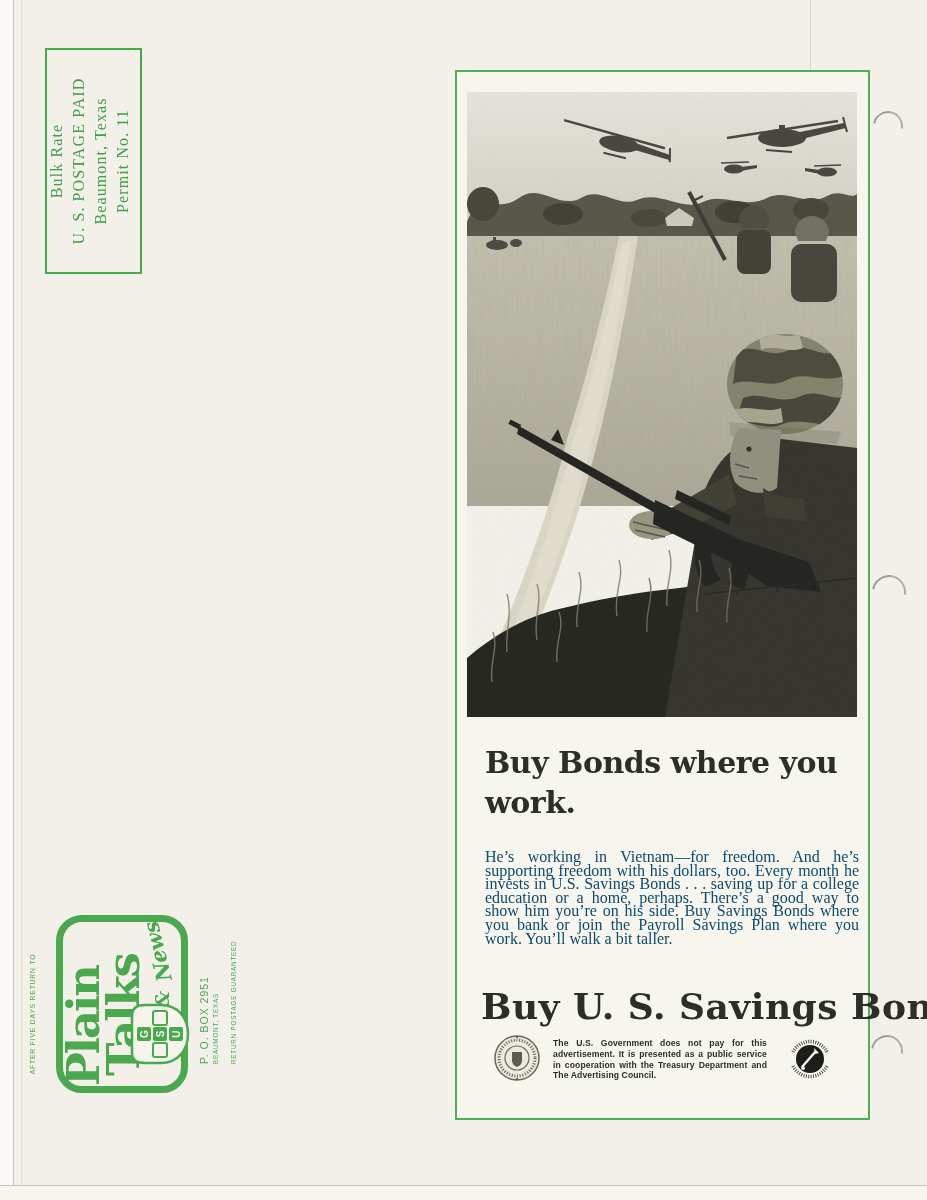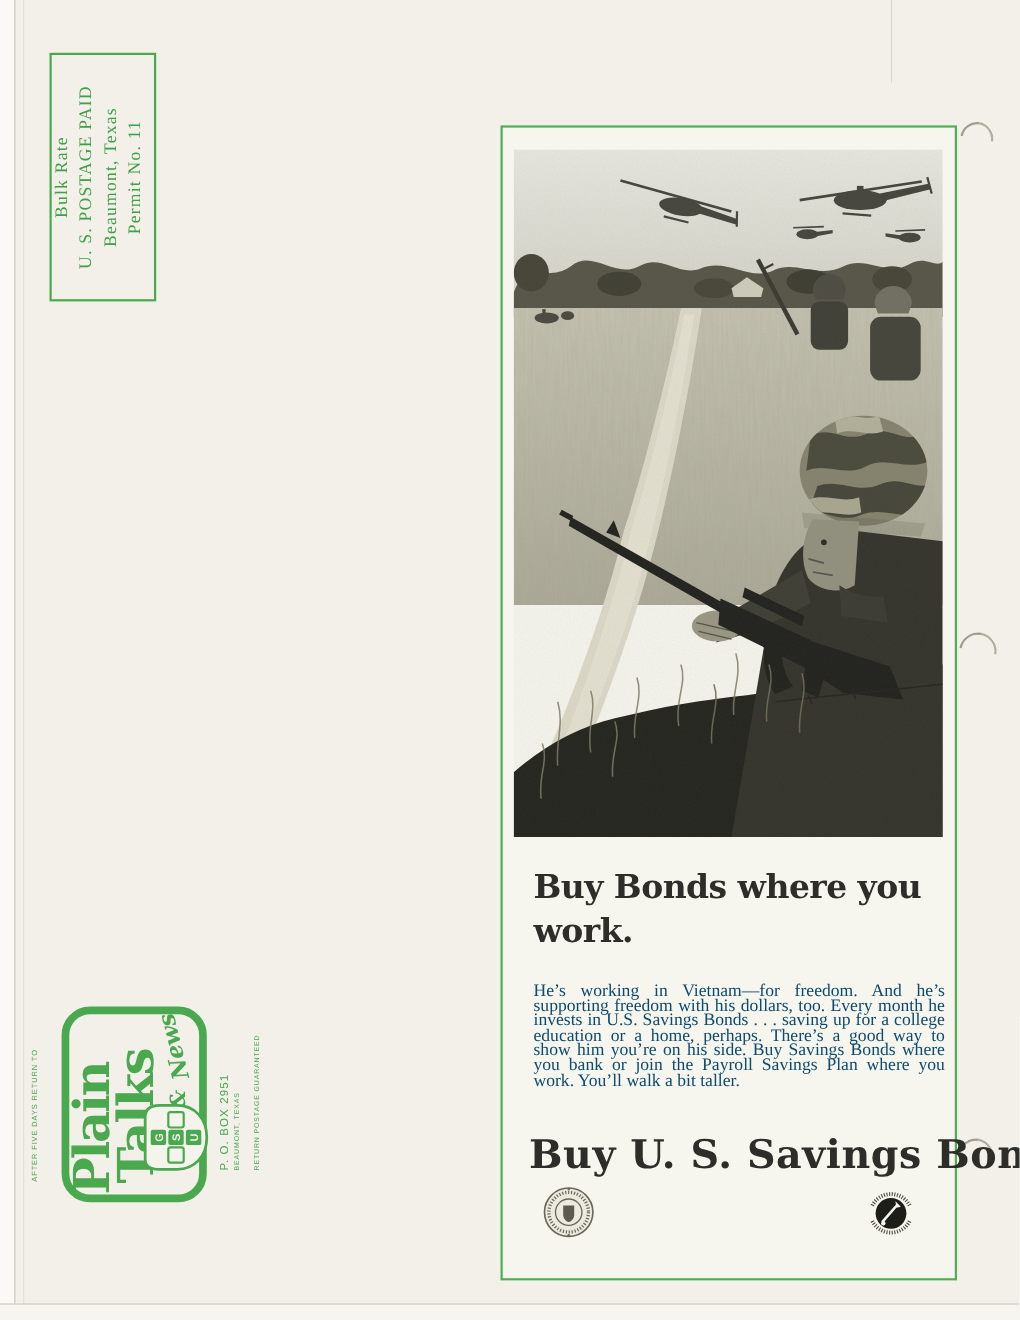--- a/index.html
+++ b/index.html
@@ -41,21 +41,21 @@
   .gsu-emblem{position:absolute;left:20px;top:66px;}
   .address-box{position:absolute;left:198px;top:938px;width:50px;height:126px;}
   .address-inner{width:126px;height:50px;color:#4aa84f;font-family:"Liberation Sans",sans-serif;
                  text-align:left;}
   .addr-l1{font-size:10.5px;letter-spacing:1px;white-space:nowrap;}
   .addr-l2{font-size:6.3px;letter-spacing:0.8px;margin-top:2px;white-space:nowrap;}
   .addr-l3{font-size:6.3px;letter-spacing:0.8px;margin-top:11px;white-space:nowrap;}
 
   
   .ad{position:absolute;left:455px;top:70px;width:415px;height:1050px;
-      border:2px solid #4fae55;box-sizing:border-box;background:#f6f5ee;margin-top:44px;}
+      border:2px solid #4fae55;box-sizing:border-box;background:#f6f5ee;}
   .photo{position:absolute;left:10px;top:20px;width:390px;height:625px;}
   .headline{position:absolute;left:28px;top:671px;width:378px;color:#2d2d29;
             font-family:"DejaVu Serif",serif;font-weight:bold;font-size:30px;line-height:40px;
             letter-spacing:-0.5px;}
   .body-copy{position:absolute;left:28px;top:778px;width:374px;color:#0c4a6e;
              font-size:16px;line-height:13.6px;text-align:justify;}
   .slogan{position:absolute;left:24px;top:913px;width:385px;color:#2d2d29;
           font-family:"DejaVu Serif",serif;font-weight:bold;font-size:36px;letter-spacing:0.5px;
           white-space:nowrap;}
   .seal{position:absolute;}
@@ -289,20 +289,21 @@
       <svg width="48" height="48" viewBox="0 0 48 48">
         <circle cx="24" cy="24" r="22" fill="#eceadf" stroke="#6a685c" stroke-width="1.5"></circle>
         <circle cx="24" cy="24" r="18" fill="none" stroke="#6a685c" stroke-width="3" stroke-dasharray="1.1 1.6"></circle>
         <circle cx="24" cy="24" r="12" fill="none" stroke="#6a685c" stroke-width="1.2"></circle>
         <path d="M19,18 h10 v8 c0,4 -2.5,6 -5,7 c-2.5,-1 -5,-3 -5,-7 Z" fill="#5d5b50"></path>
         <circle cx="24" cy="45" r="1.2" fill="#6a685c"></circle>
         <circle cx="24" cy="3" r="1.2" fill="#6a685c"></circle>
       </svg>
     </div>
 
+    <div class="disclaimer">The U.S. Government does not pay for this advertisement. It is presented as a public service in cooperation with the Treasury Department and The Advertising Council.</div>
 
     <div class="seal council">
       <svg width="50" height="46" viewBox="0 0 50 46">
         <path d="M8,16 A19,19 0 0 1 42,16" fill="none" stroke="#4e4c42" stroke-width="3.5" stroke-dasharray="1 1.4"></path>
         <path d="M8,30 A19,19 0 0 0 42,30" fill="none" stroke="#4e4c42" stroke-width="3.5" stroke-dasharray="1 1.4"></path>
         <circle cx="25" cy="23" r="14" fill="#1d1d1a"></circle>
         <path d="M17,31 L31,15" stroke="#f4f3ec" stroke-width="2.4"></path>
         <path d="M29,12 l5,5 -4,1 Z" fill="#f4f3ec"></path>
         <circle cx="18" cy="32" r="2" fill="#f4f3ec"></circle>
       </svg>

